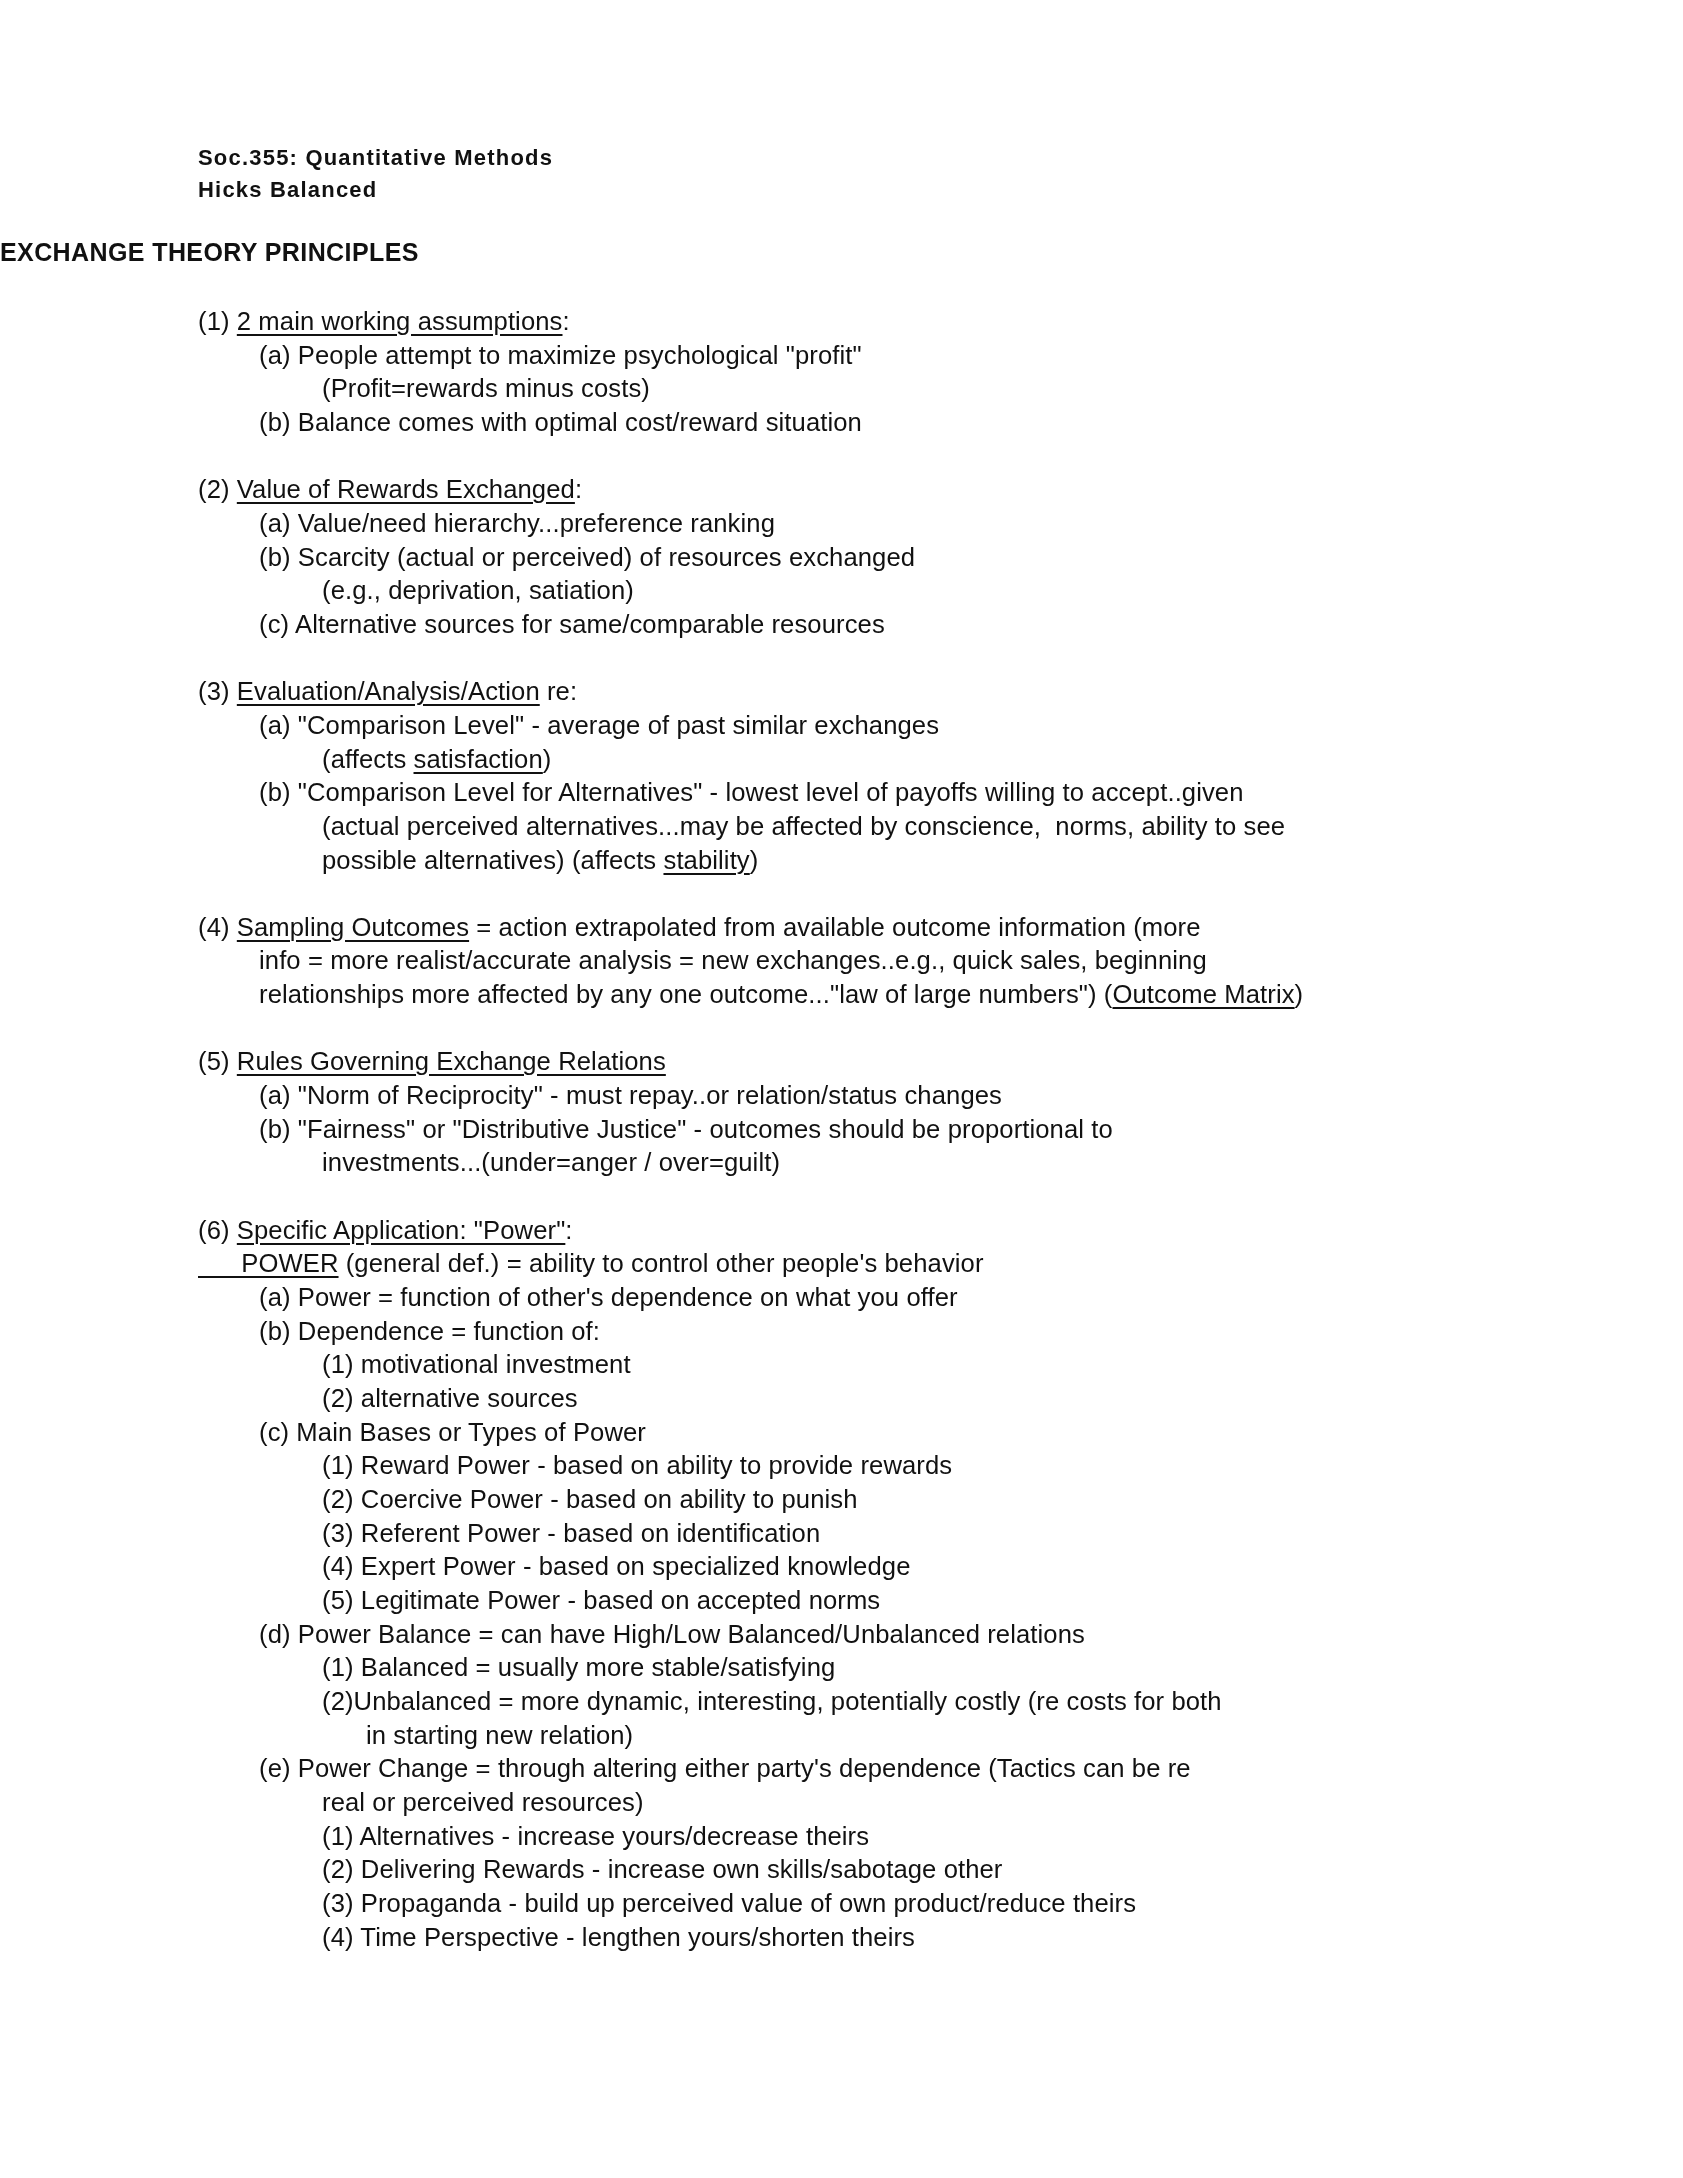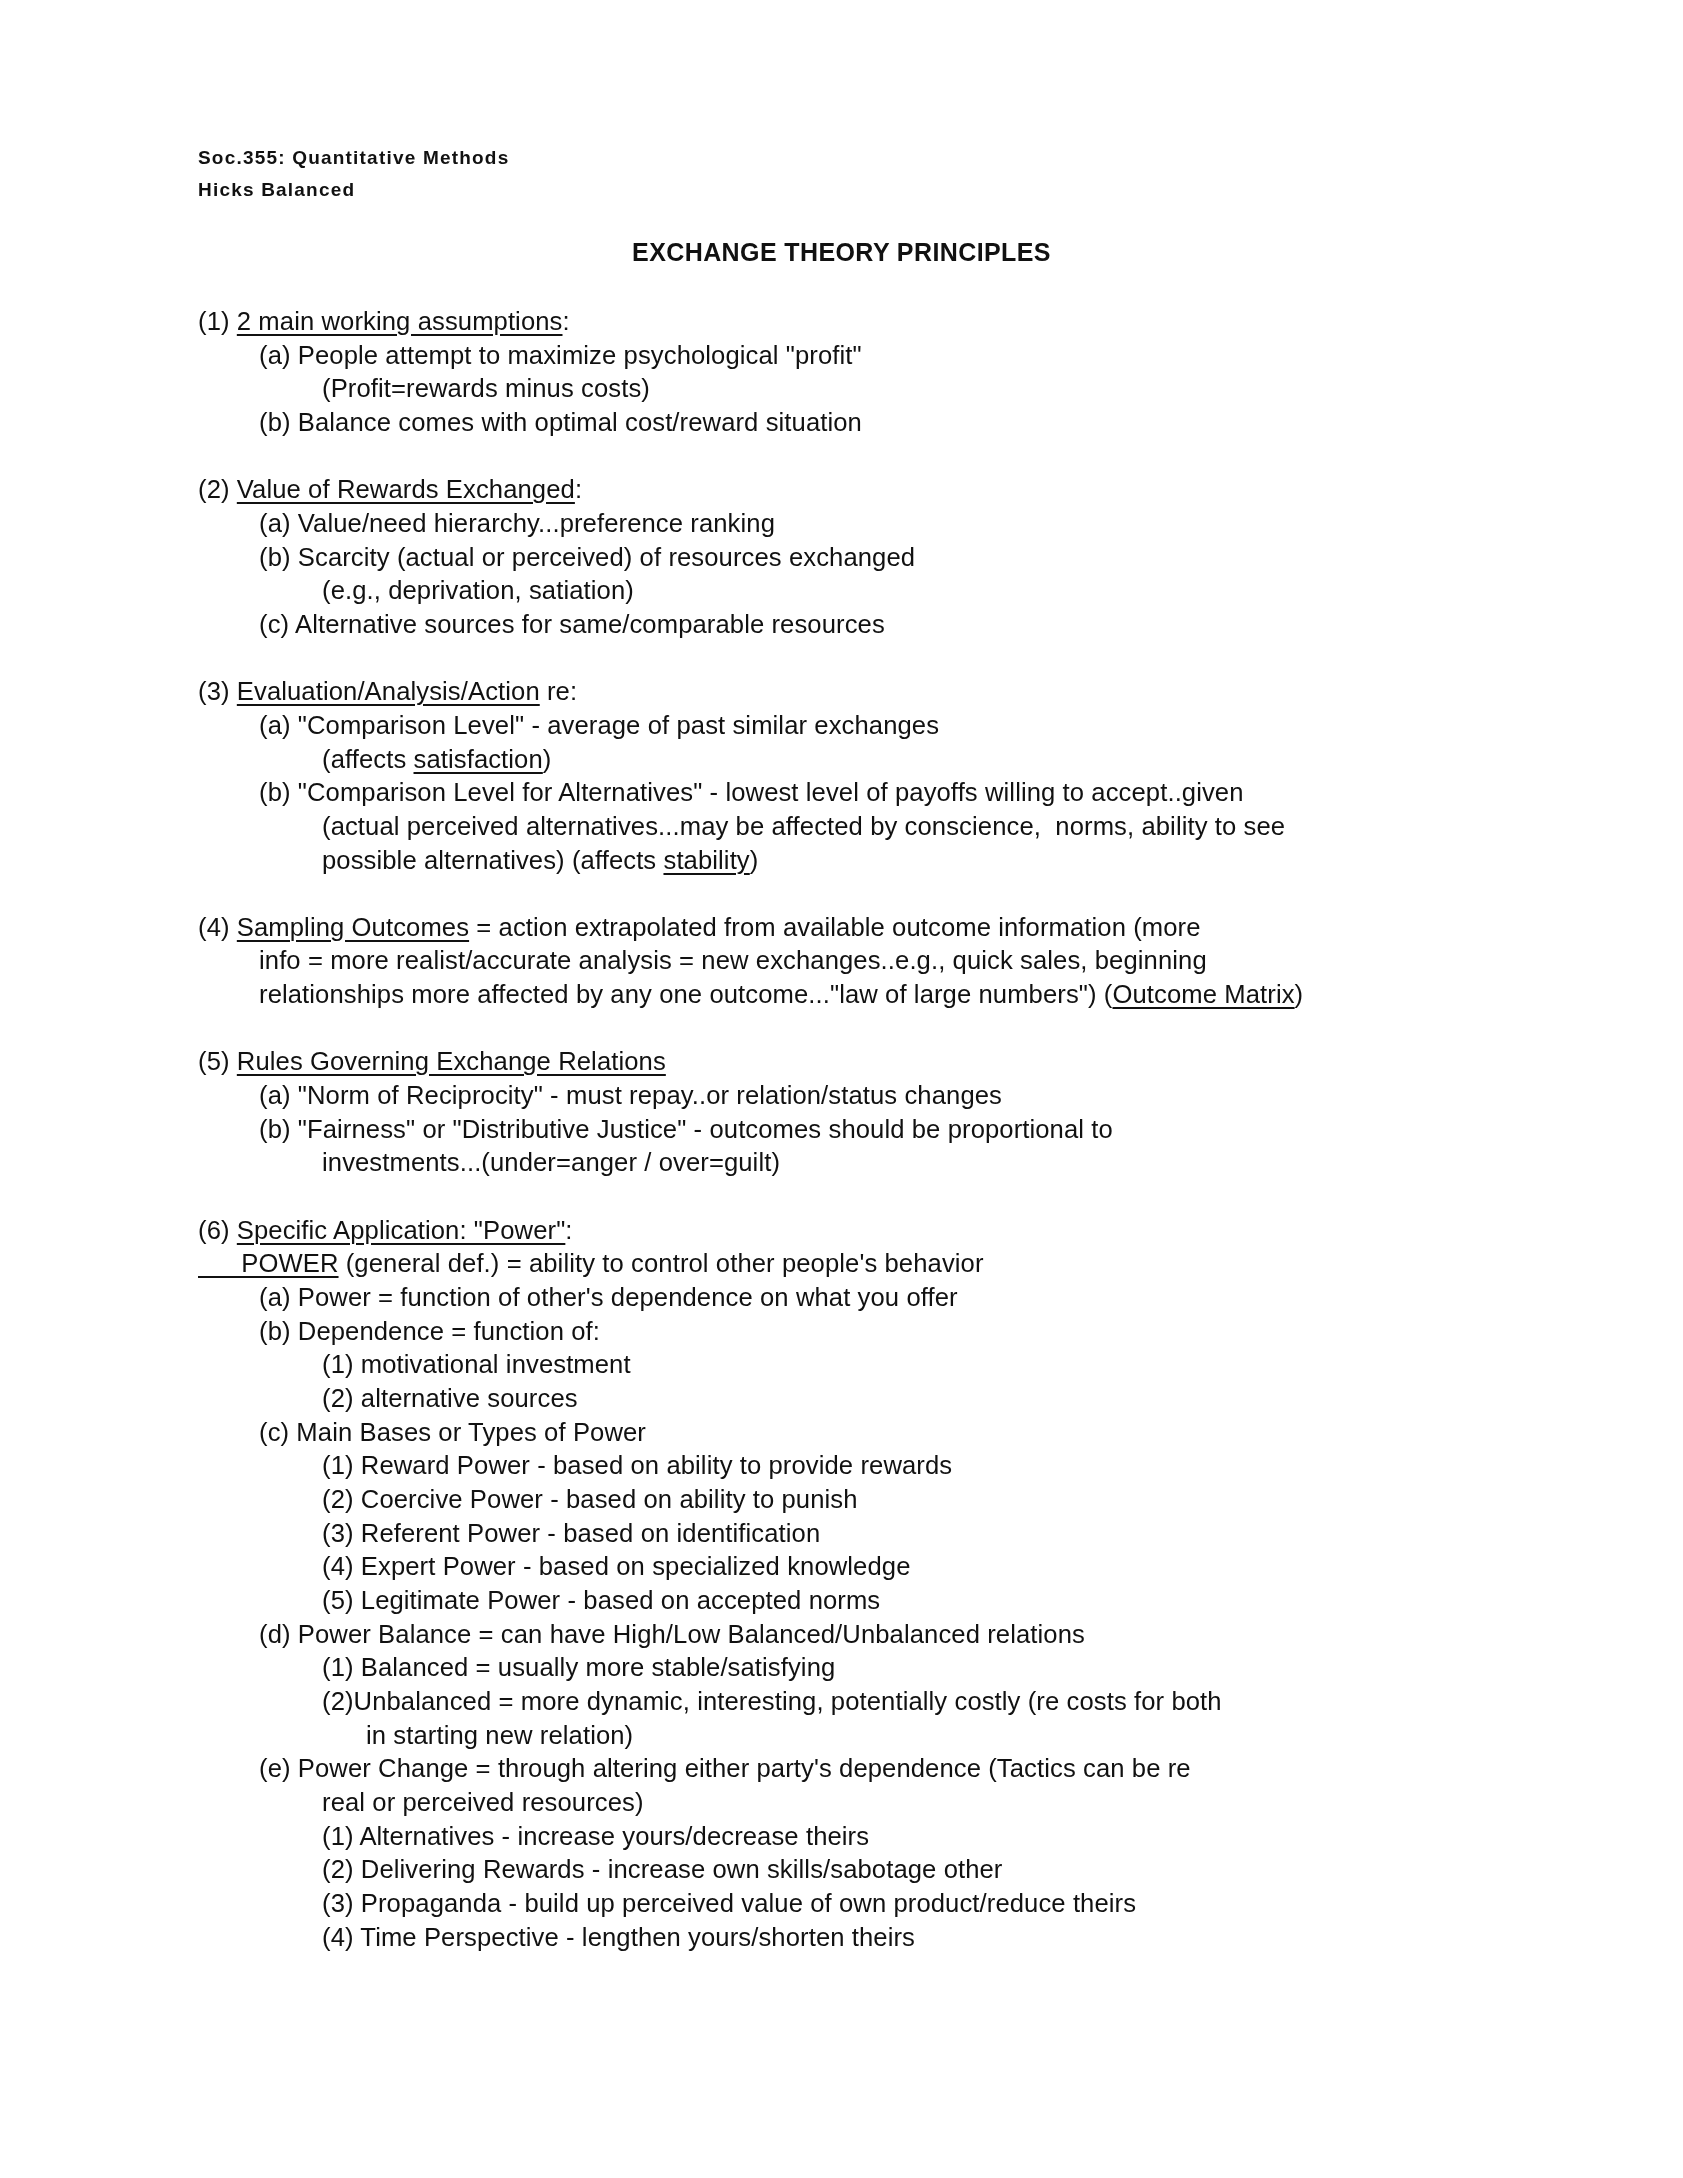--- a/index.html
+++ b/index.html
@@ -1,25 +1,25 @@
 <!DOCTYPE html>
 <html><head>
   <meta charset="utf-8">
   <style>
     html, body { margin: 0; padding: 0; background: #ffffff; }
     body {
       width: 1683px; height: 2178px; position: relative; overflow: hidden;
       font-family: "Liberation Sans", sans-serif; color: #111111;
     }
     .hdr {
-      position: absolute; left: 198px; font-weight: bold; font-size: 19px;
+      position: absolute; left: 198px; font-weight: bold; font-size: 22px;
       letter-spacing: 1.2px; line-height: 30px;
     }
     .title {
-      position: absolute; left: 0; width: 1683px; text-align: center; top: 238px;
+      position: absolute; left: 0; width: 1683px; top: 238px;
       font-weight: bold; font-size: 25px; letter-spacing: 0.4px;
     }
     .ln {
       position: absolute; font-size: 26px; line-height: 34px; white-space: pre;
       letter-spacing: 0.1px; transform: scaleX(0.985); transform-origin: left;
     }
     .u { text-decoration: underline; text-underline-offset: 4px; text-decoration-thickness: 2px; }
     .l0 { left: 198px; }
     .l1 { left: 259px; }
     .l2 { left: 322px; }

